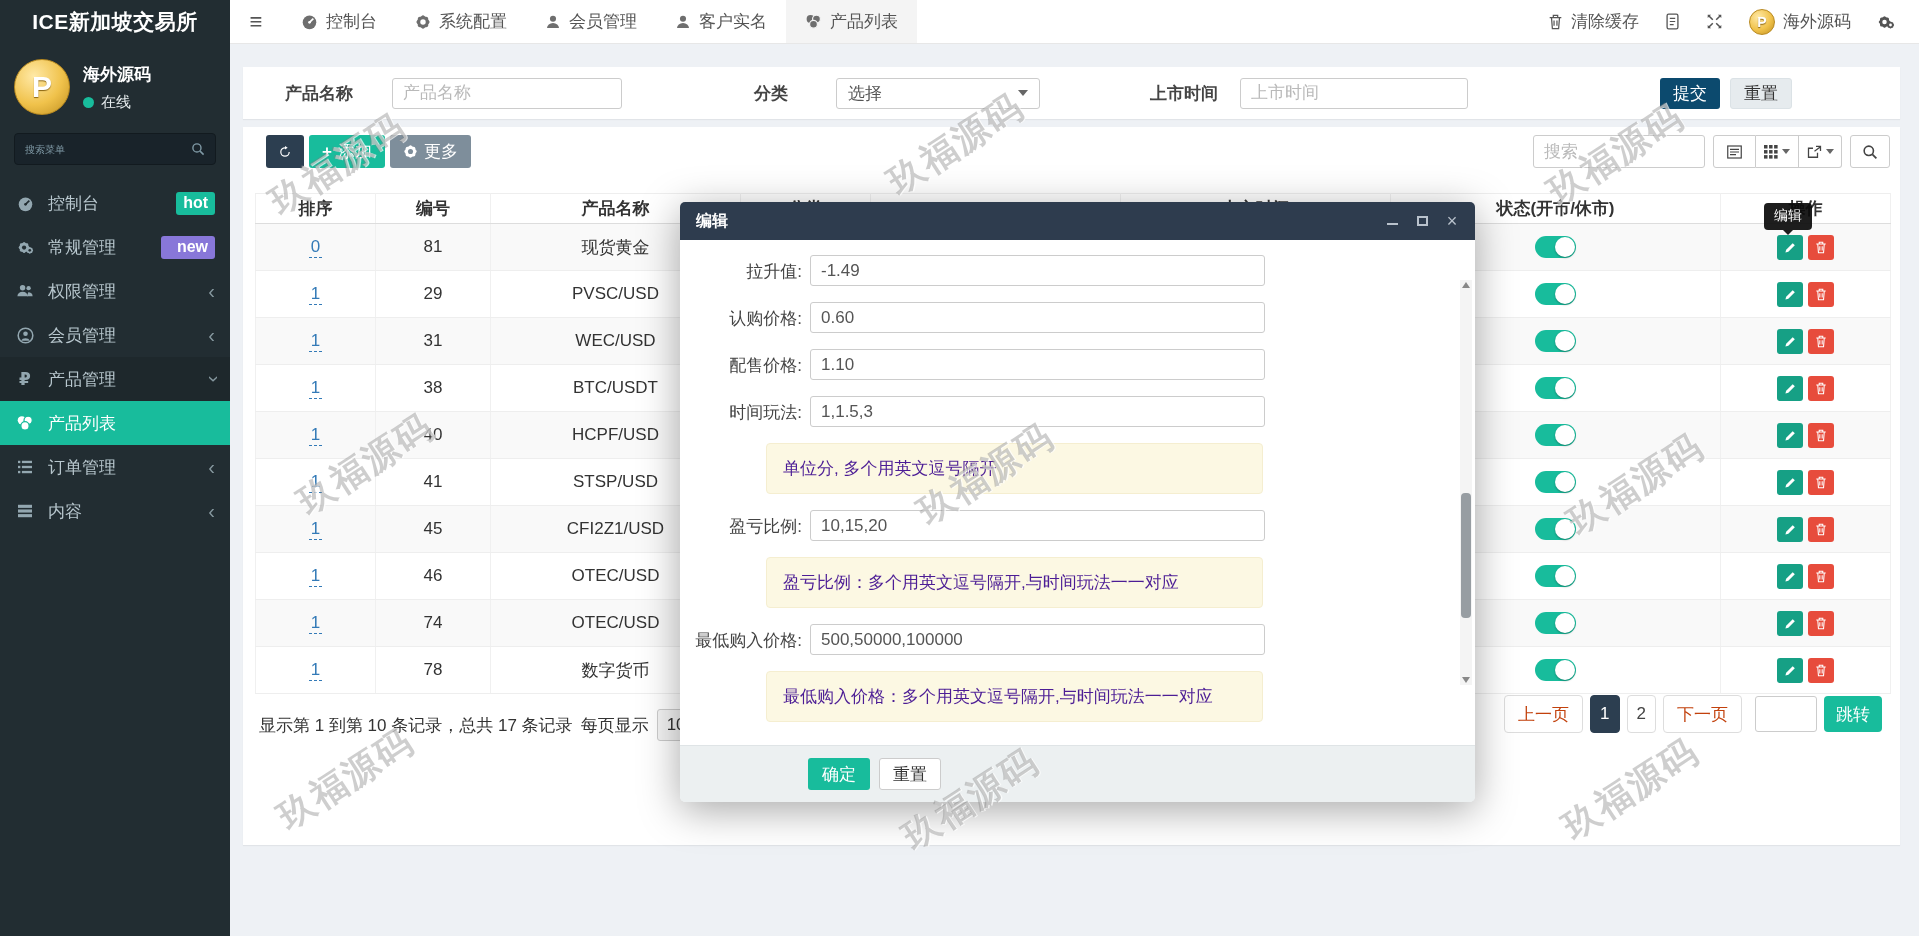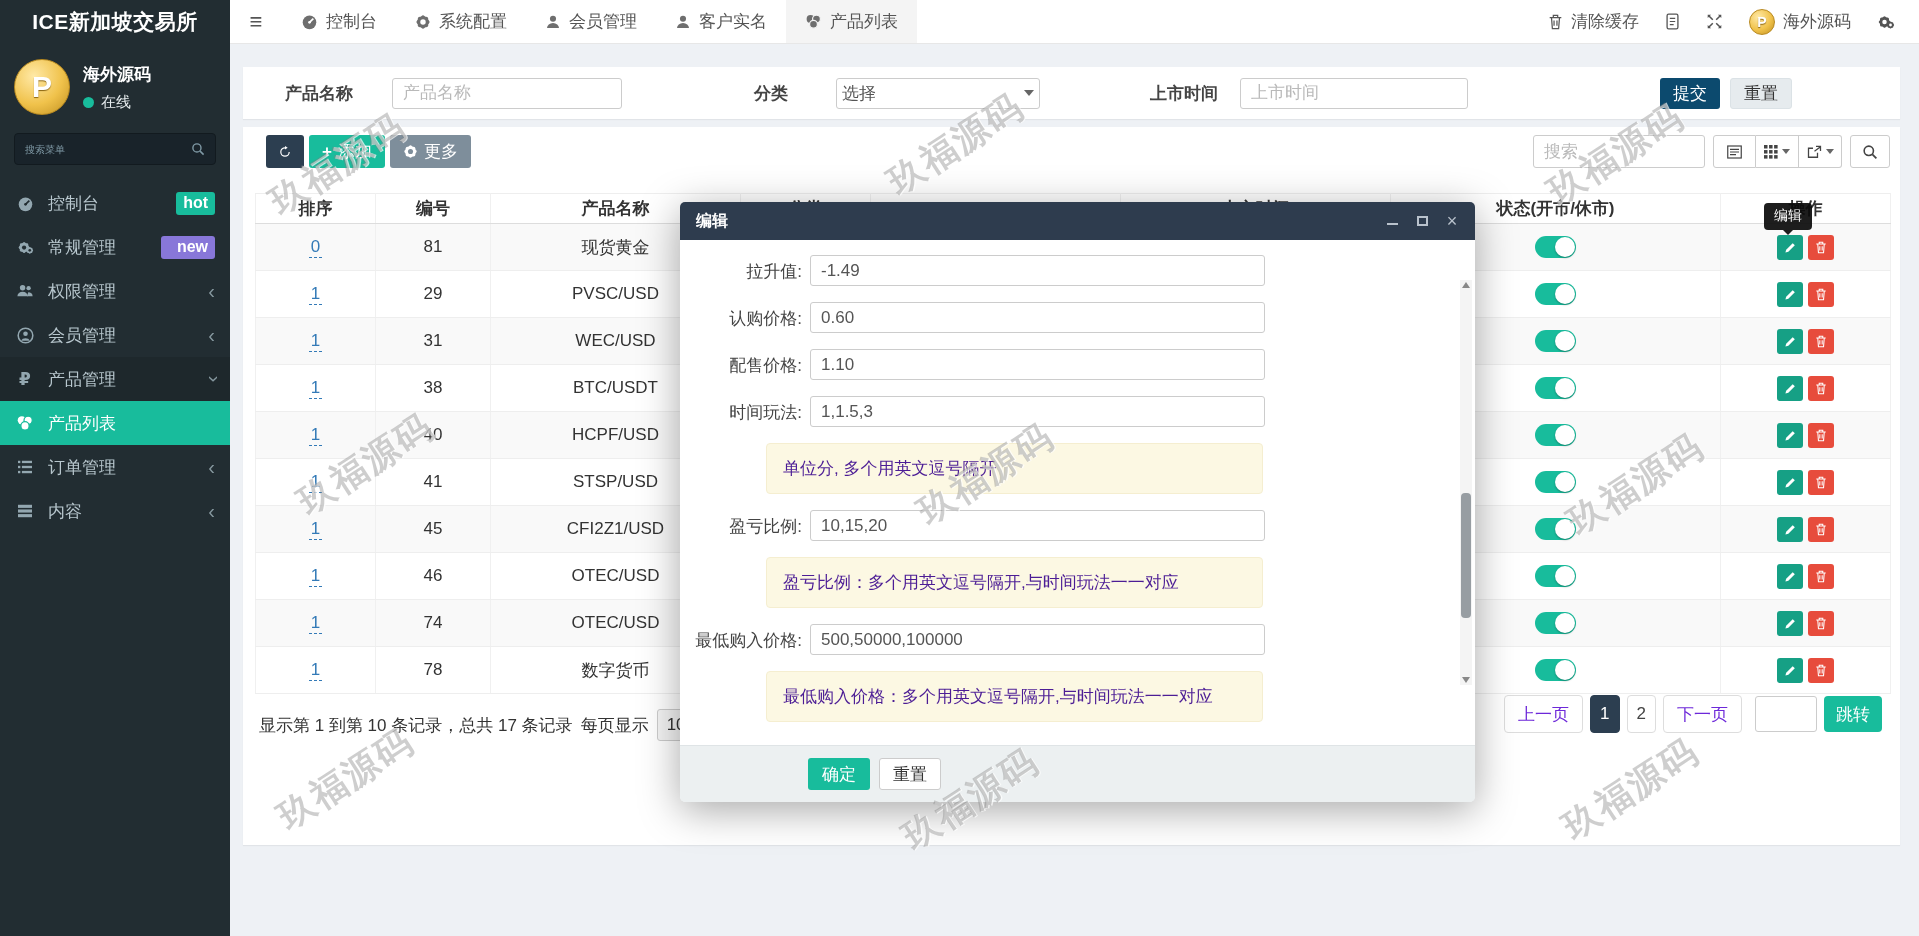--- a/index.html
+++ b/index.html
@@ -45,21 +45,21 @@
   .chev { margin-left:auto; color:#86989f; font-size:20px; line-height:1; }
   .chev.down { transform:rotate(-90deg); }
 
   
   .main { position:absolute; left:230px; top:44px; right:0; bottom:0; }
   .card { background:#fff; box-shadow:0 1px 1px rgba(0,0,0,.05); }
   .filter-card { position:absolute; left:13px; right:19px; top:23px; height:52px; display:flex; align-items:center; }
   .f-label { font-weight:bold; color:#444; }
   .txt { height:31px; border:1px solid #ccc; border-radius:3px; padding:0 10px; color:#555; }
   .txt::placeholder { color:#b9b9b9; }
-  .sel { height:31px; border:1px solid #ccc; border-radius:3px; display:flex; align-items:center; justify-content:space-between; padding:0 5px; color:#555; cursor:pointer; background:#fff; }
+  .sel { height:31px; border:1px solid #ccc; border-radius:3px; display:flex; align-items:center; justify-content:space-between; padding:0 11px; color:#555; cursor:pointer; background:#fff; }
   .caret { width:0; height:0; border-left:5px solid transparent; border-right:5px solid transparent; border-top:6px solid #666; display:inline-block; }
   .caret.up { border-top:none; border-bottom:6px solid #666; }
   .btn { border-radius:3px; height:31px; padding:0 13px; display:inline-flex; align-items:center; gap:6px; }
   .btn-teal { background:#0c4a6e; color:#fff; }
   .btn-light { background:#e6ebee; color:#333; border:1px solid #dbe2e6; }
 
   .table-card { position:absolute; left:13px; right:19px; top:83px; height:718px; }
   .tc-toolbar { position:absolute; top:8px; left:23px; display:flex; gap:5px; }
   .btn-dark { background:#2c3e50; color:#fff; width:38px; justify-content:center; height:33px; }
   .btn-add { background:#18bc9c; color:#fff; height:33px; }
@@ -83,21 +83,21 @@
   .toggle { width:41px; height:22px; background:#18bc9c; border-radius:12px; display:inline-block; position:relative; cursor:pointer; vertical-align:middle; }
   .toggle .knob { position:absolute; right:1px; top:1px; width:20px; height:20px; background:#fff; border-radius:50%; box-shadow:0 1px 2px rgba(0,0,0,.3); }
   .ops { display:flex; gap:5px; justify-content:center; }
   .op { width:26px; height:25px; border-radius:3px; display:flex; align-items:center; justify-content:center; }
   .op.edit { background:#16a085; }
   .op.del { background:#e74c3c; }
 
   .tc-footer { position:absolute; top:582px; left:16px; display:flex; align-items:center; gap:8px; color:#333; }
   .pp-select { border:1px solid #ccc; background:#f4f4f4; border-radius:3px; height:32px; padding:0 9px; display:inline-flex; align-items:center; gap:7px; cursor:pointer; }
   .pagination { position:absolute; top:568px; right:18px; display:flex; align-items:center; gap:7px; }
-  .page-box { min-width:28px; height:38px; padding:0 13px; border:1px solid #ddd; border-radius:4px; background:#fff; color:#6d28d9; display:flex; align-items:center; justify-content:center; cursor:pointer; }
+  .page-box { min-width:28px; height:38px; padding:0 13px; border:1px solid #ddd; border-radius:4px; background:#fff; color:#c2410c; display:flex; align-items:center; justify-content:center; cursor:pointer; }
   .page-box.num { padding:0 9px; color:#444; }
   .page-box.active { background:#2c3e50; border-color:#2c3e50; color:#fff; }
   .jump-input { width:62px; height:36px; margin-left:6px; }
   .btn-jump { background:#18bc9c; color:#fff; height:36px; border-radius:4px; padding:0 12px; }
 
   
   .modal { position:absolute; left:680px; top:202px; width:795px; height:600px; z-index:100; border-radius:6px; box-shadow:0 8px 40px rgba(0,0,0,.35); background:#fff; }
   .m-header { height:38px; background:#2e3c4e; border-radius:5px 5px 0 0; display:flex; align-items:center; padding:0 16px; }
   .m-title { color:#fff; font-weight:bold; font-size:16px; }
   .m-ctrls { margin-left:auto; display:flex; align-items:center; gap:16px; color:#b9c2cc; }

